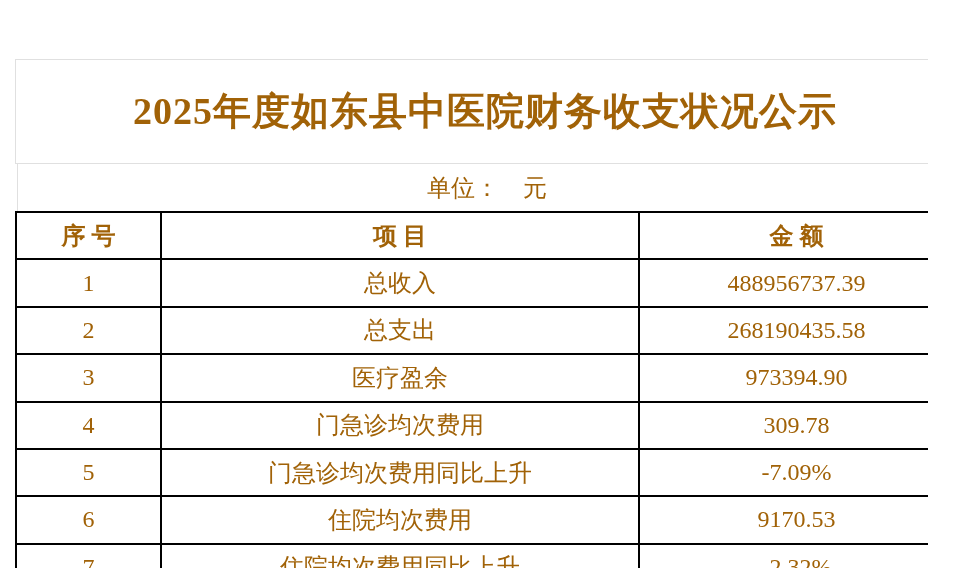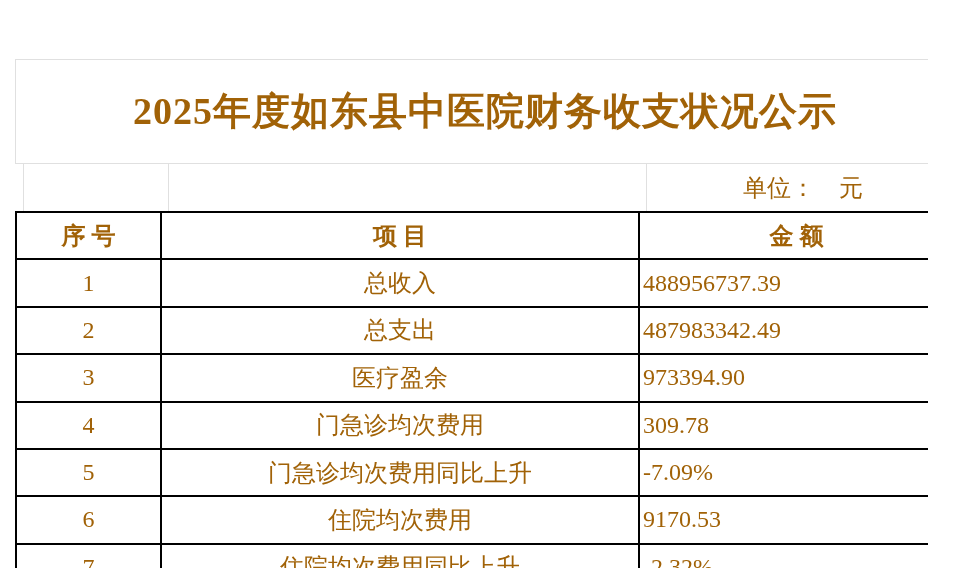--- a/index.html
+++ b/index.html
@@ -18,26 +18,27 @@
     left: 15px; top: 15px;
     width: 940px; height: 105px;
     box-sizing: border-box;
     border: 1px solid #e0e0e0;
     display: flex; align-items: center; justify-content: center;
     font-size: 38px; font-weight: bold; letter-spacing: 1px;
     white-space: nowrap;
   }
   .unit-row {
     position: absolute;
-    left: 23px; top: 120px;
+    left: 17px; top: 120px;
     width: 940px; height: 47px;
     box-sizing: border-box;
     border-left: 1px solid #e0e0e0;
-    border-right: 4px solid #3b82f6;
+    border-right: 1px solid #3b82f6;
     display: flex;
+    flex-direction: column;
   }
   .unit-cell-a { width: 145px; box-sizing: border-box; border-right: 1px solid #e0e0e0; }
   .unit-cell-b { width: 478px; box-sizing: border-box; border-right: 1px solid #e0e0e0; }
   .unit-cell-c {
     flex: 1;
     display: flex; align-items: center; justify-content: center;
     font-size: 24px; white-space: pre;
   }
   table.main-table {
     position: absolute;
@@ -51,21 +52,21 @@
   table.main-table td {
     border: 2px solid #000000;
     padding: 3px;
     vertical-align: middle;
     overflow: hidden;
     white-space: pre;
   }
   table.main-table th { font-weight: bold; text-align: center; }
   td.cell-index  { text-align: center; }
   td.cell-item   { text-align: center;  padding-left: 8px; }
-  td.cell-amount { text-align: left; padding-right: 5px; }
+  td.cell-amount { text-align: center; padding-right: 5px; }
 </style>
 </head>
 <body>
 
 <div class="sheet">
 
   <div class="title-block">2025年度如东县中医院财务收支状况公示</div>
 
   <div class="unit-row">
     <div class="unit-cell-a"></div>
@@ -86,21 +87,21 @@
         <th>金 额</th>
       </tr>
       <tr>
         <td class="cell-index">1</td>
         <td class="cell-item">总收入</td>
         <td class="cell-amount">488956737.39</td>
       </tr>
       <tr>
         <td class="cell-index">2</td>
         <td class="cell-item">总支出</td>
-        <td class="cell-amount">487983342.49</td>
+        <td class="cell-amount">268190435.58</td>
       </tr>
       <tr>
         <td class="cell-index">3</td>
         <td class="cell-item">医疗盈余</td>
         <td class="cell-amount">973394.90</td>
       </tr>
       <tr>
         <td class="cell-index">4</td>
         <td class="cell-item">门急诊均次费用</td>
         <td class="cell-amount">309.78</td>

